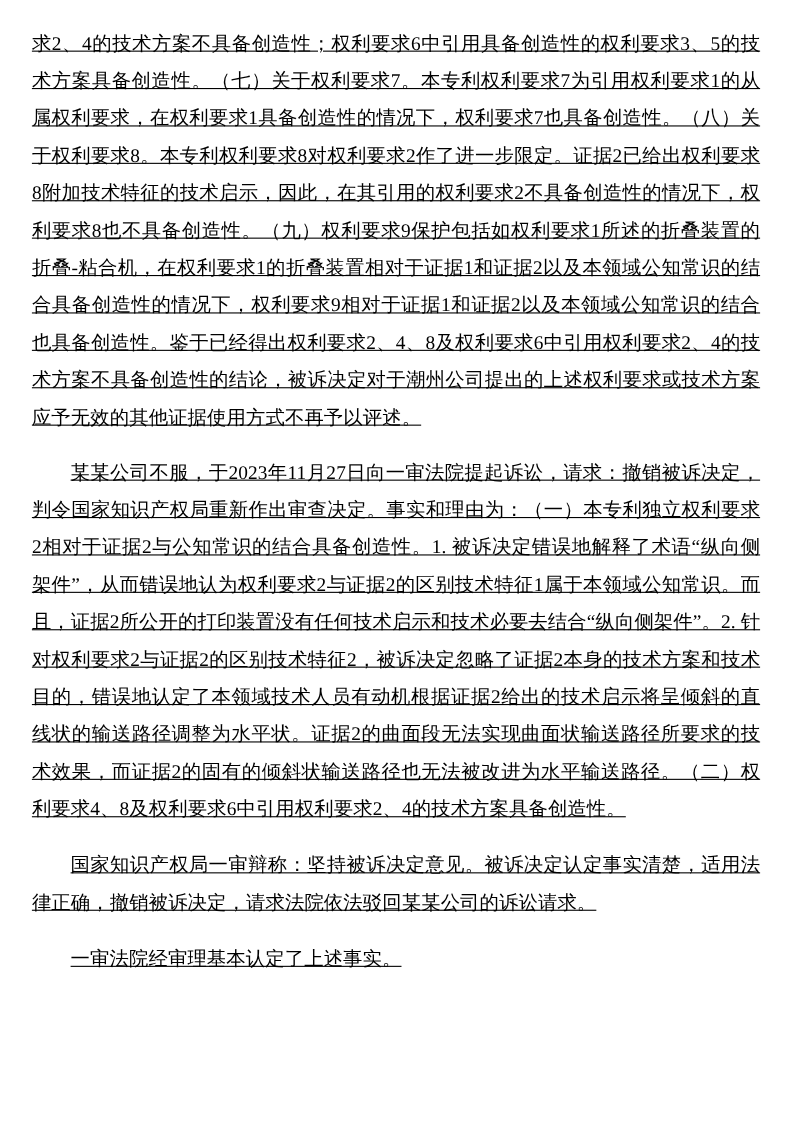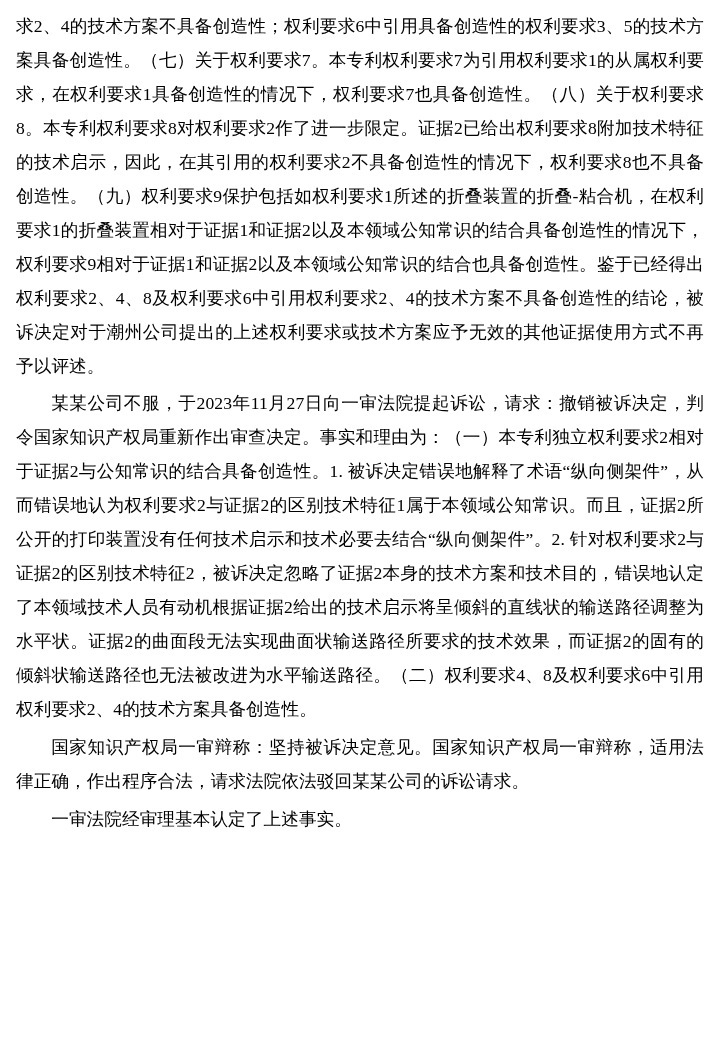--- a/index.html
+++ b/index.html
@@ -22,31 +22,32 @@
     background: #ffffff;
   }
   .doc-body {
     font-size: 17.6px;
     line-height: 1.93;
     text-align: justify;
     text-justify: inter-character;
     letter-spacing: 0.1px;
   }
   p.para {
-    margin: 4px;
+    margin: 17px;
     padding: 0;
     text-indent: 0;
+    text-decoration: underline;
   }
   p.indent2 {
     text-indent: 2em;
   }
 </style>
 </head>
 <body>
 
 <div class="page">
   <div class="doc-body">
     <p class="para">求2、4的技术方案不具备创造性；权利要求6中引用具备创造性的权利要求3、5的技术方案具备创造性。（七）关于权利要求7。本专利权利要求7为引用权利要求1的从属权利要求，在权利要求1具备创造性的情况下，权利要求7也具备创造性。（八）关于权利要求8。本专利权利要求8对权利要求2作了进一步限定。证据2已给出权利要求8附加技术特征的技术启示，因此，在其引用的权利要求2不具备创造性的情况下，权利要求8也不具备创造性。（九）权利要求9保护包括如权利要求1所述的折叠装置的折叠-粘合机，在权利要求1的折叠装置相对于证据1和证据2以及本领域公知常识的结合具备创造性的情况下，权利要求9相对于证据1和证据2以及本领域公知常识的结合也具备创造性。鉴于已经得出权利要求2、4、8及权利要求6中引用权利要求2、4的技术方案不具备创造性的结论，被诉决定对于潮州公司提出的上述权利要求或技术方案应予无效的其他证据使用方式不再予以评述。</p>
     <p class="para indent2">某某公司不服，于2023年11月27日向一审法院提起诉讼，请求：撤销被诉决定，判令国家知识产权局重新作出审查决定。事实和理由为：（一）本专利独立权利要求2相对于证据2与公知常识的结合具备创造性。1. 被诉决定错误地解释了术语“纵向侧架件”，从而错误地认为权利要求2与证据2的区别技术特征1属于本领域公知常识。而且，证据2所公开的打印装置没有任何技术启示和技术必要去结合“纵向侧架件”。2. 针对权利要求2与证据2的区别技术特征2，被诉决定忽略了证据2本身的技术方案和技术目的，错误地认定了本领域技术人员有动机根据证据2给出的技术启示将呈倾斜的直线状的输送路径调整为水平状。证据2的曲面段无法实现曲面状输送路径所要求的技术效果，而证据2的固有的倾斜状输送路径也无法被改进为水平输送路径。（二）权利要求4、8及权利要求6中引用权利要求2、4的技术方案具备创造性。</p>
-    <p class="para indent2">国家知识产权局一审辩称：坚持被诉决定意见。国家知识产权局一审辩称，适用法律正确，作出程序合法，请求法院依法驳回某某公司的诉讼请求。</p>
+    <p class="para indent2">国家知识产权局一审辩称：坚持被诉决定意见。被诉决定认定事实清楚，适用法律正确，撤销被诉决定，请求法院依法驳回某某公司的诉讼请求。</p>
     <p class="para indent2">一审法院经审理基本认定了上述事实。</p>
   </div>
 </div>
 
 </body></html>

